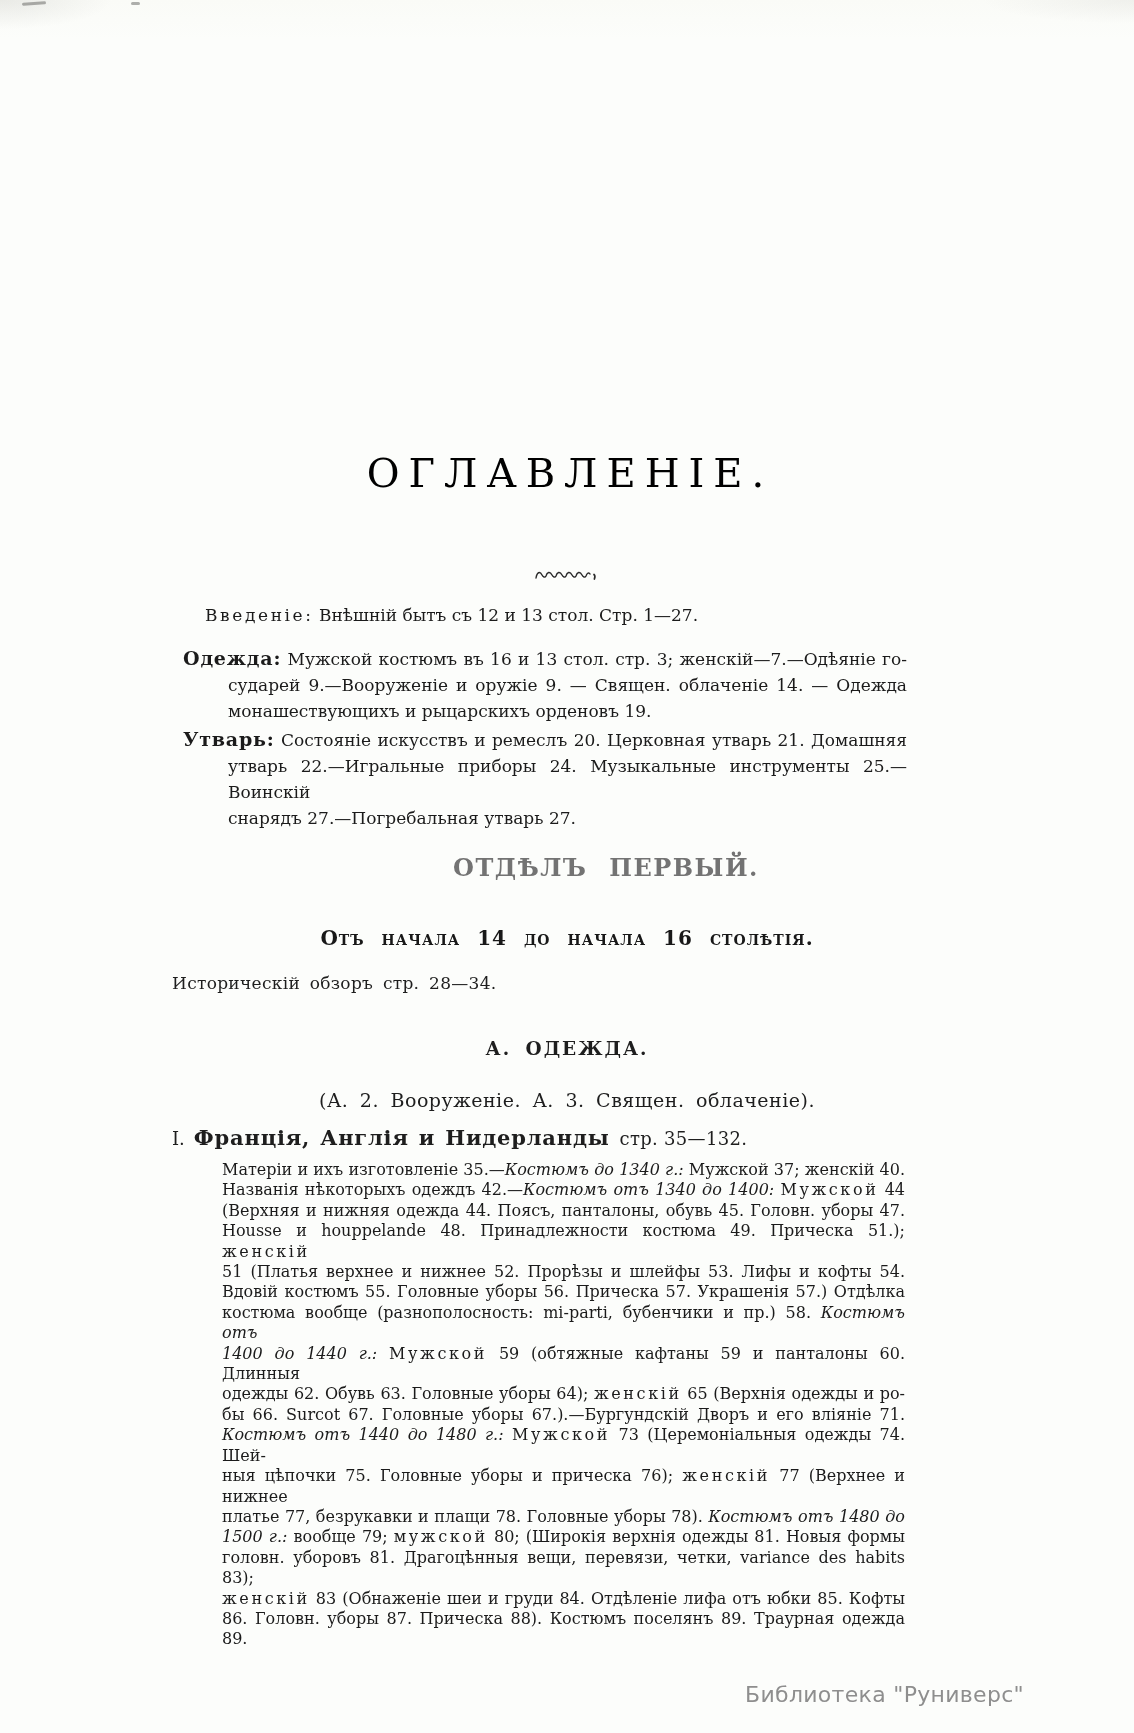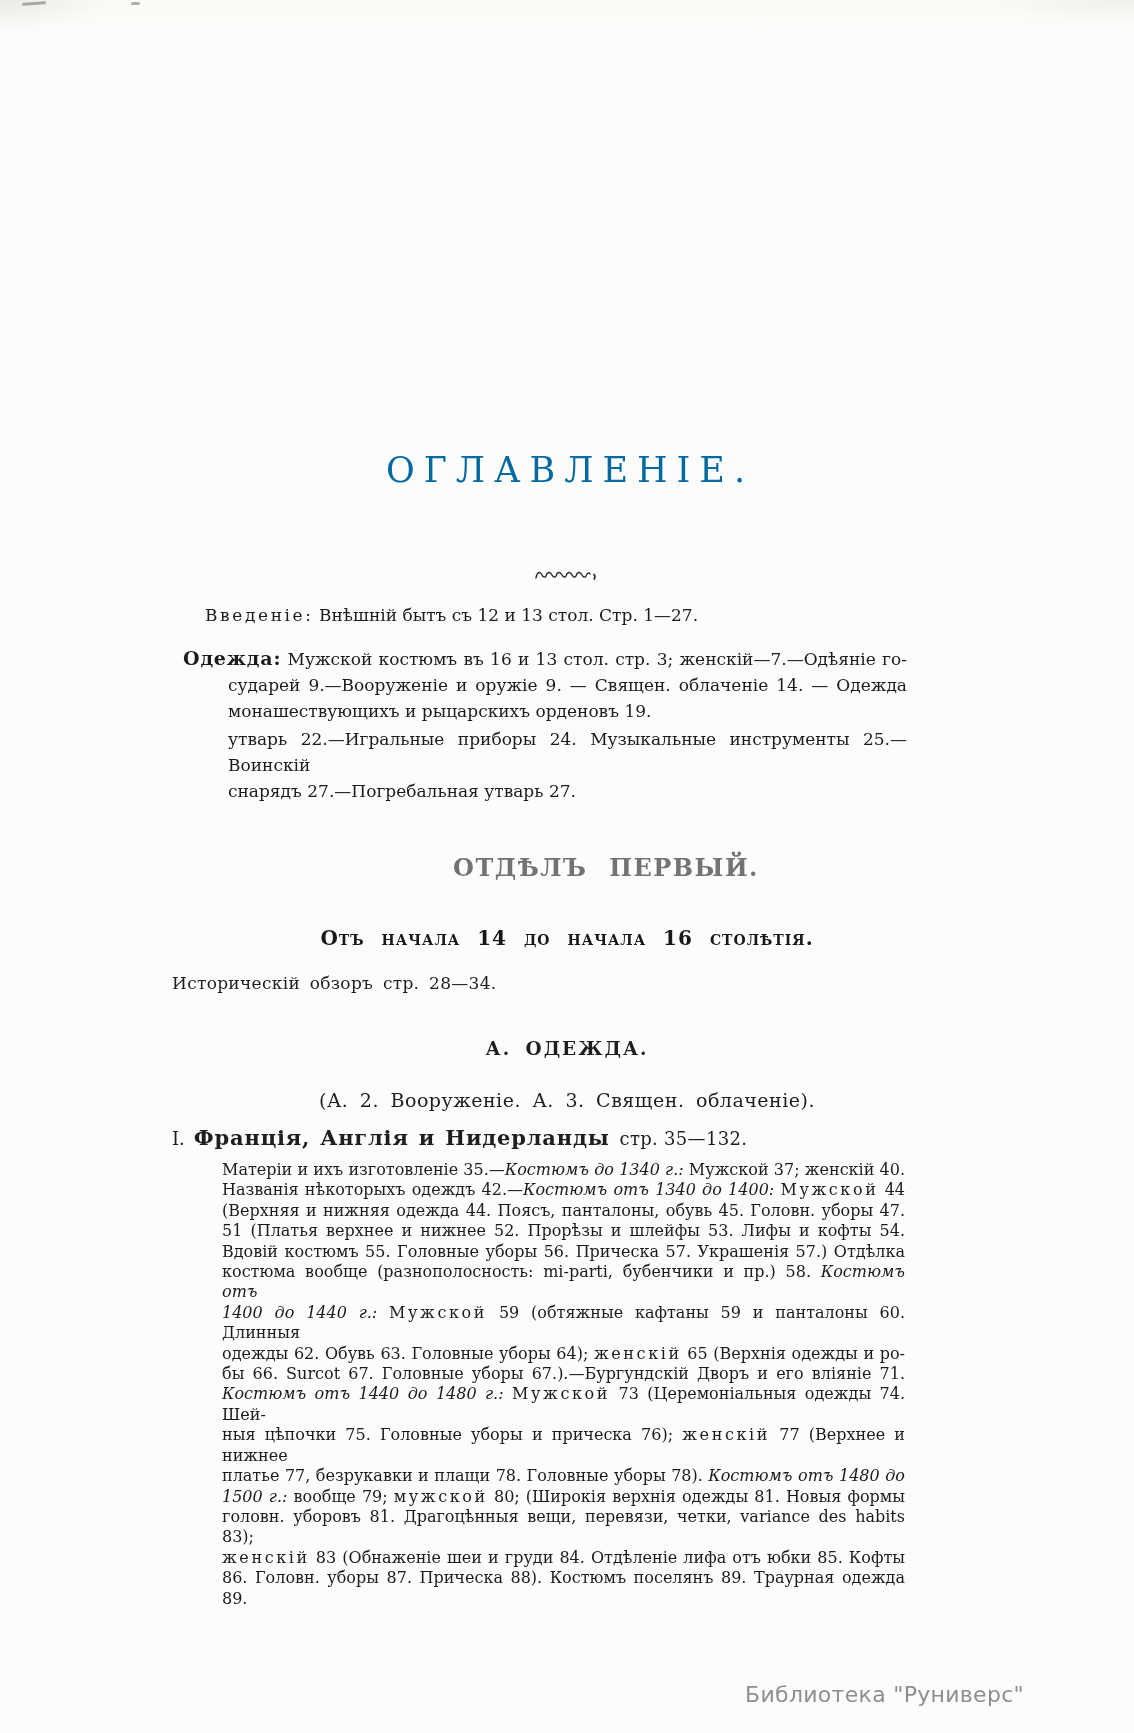--- a/index.html
+++ b/index.html
@@ -20,25 +20,25 @@
   }
   .speck { position:absolute; background:rgba(80,80,78,.45); border-radius:2px; }
   .speck.a { left:22px; top:2px; width:24px; height:3px; transform:rotate(-4deg); }
   .speck.b { left:131px; top:2px; width:9px; height:3px; }
 
   .abs { position:absolute; }
 
   .doc-title {
     top:450px; left:0; width:100%;
     text-align:center;
-    font-size:35px;
+    font-size:40px;
     letter-spacing:9px;
     padding-left:6px;
     box-sizing:border-box;
-    color:#0369a1;
+    color:#000000;
     white-space:nowrap;
   }
   .ornament-wrap { top:567px; left:0; width:100%; text-align:center; }
 
   .para {
     font-size:17px;
     line-height:26px;
     color:#1b1b1b;
   }
   .para-vvedenie { left:205px; top:602px; width:700px; }
@@ -127,20 +127,21 @@
     <div class="tline"><span class="s-sp">Введеніе:</span><span class="s-n"> Внѣшній бытъ съ 12 и 13 стол. Стр. 1—27.</span></div>
   </div>
 
 <div class="abs para para-hang">
     <div class="tline just hang"><span class="s-b">Одежда:</span><span class="s-n"> Мужской костюмъ въ 16 и 13 стол. стр. 3; женскій—7.—Одѣяніе го-</span></div>
     <div class="tline just"><span class="s-n">сударей 9.—Вооруженіе и оружіе 9. — Священ. облаченіе 14. — Одежда</span></div>
     <div class="tline"><span class="s-n">монашествующихъ и рыцарскихъ орденовъ 19.</span></div>
   </div>
 
 <div class="abs para para-hang para-utvar">
+    <div class="tline just hang"><span class="s-b">Утварь:</span><span class="s-n"> Состояніе искусствъ и ремеслъ 20. Церковная утварь 21. Домашняя</span></div>
     <div class="tline just"><span class="s-n">утварь 22.—Игральные приборы 24. Музыкальные инструменты 25.—Воинскій</span></div>
     <div class="tline"><span class="s-n">снарядъ 27.—Погребальная утварь 27.</span></div>
   </div>
 
 <div class="abs part-title">ОТДѢЛЪ ПЕРВЫЙ.</div>
 
 <div class="abs range-title">Отъ начала 14 до начала 16 столѣтія.</div>
 
 <div class="abs overview-line">Историческій обзоръ стр. 28—34.</div>
 
@@ -149,20 +150,21 @@
 <div class="abs sub-note">(А. 2. Вооруженіе. А. 3. Священ. облаченіе).</div>
 
 <div class="abs entry-head">
   <span class="entry-num">I.</span><span class="entry-title">Франція, Англія и Нидерланды</span><span class="entry-pages">стр. 35—132.</span>
 </div>
 
 <div class="abs entry-body">
     <div class="tline just"><span class="s-n">Матеріи и ихъ изготовленіе 35.—</span><span class="s-i">Костюмъ до 1340 г.:</span><span class="s-n"> Мужской 37; женскій 40.</span></div>
     <div class="tline just"><span class="s-n">Названія нѣкоторыхъ одеждъ 42.—</span><span class="s-i">Костюмъ отъ 1340 до 1400:</span><span class="s-n"> </span><span class="s-sp">Мужской</span><span class="s-n"> 44</span></div>
     <div class="tline just"><span class="s-n">(Верхняя и нижняя одежда 44. Поясъ, панталоны, обувь 45. Головн. уборы 47.</span></div>
+    <div class="tline just"><span class="s-n">Housse и houppelande 48. Принадлежности костюма 49. Прическа 51.); </span><span class="s-sp">женскій</span></div>
     <div class="tline just"><span class="s-n">51 (Платья верхнее и нижнее 52. Прорѣзы и шлейфы 53. Лифы и кофты 54.</span></div>
     <div class="tline just"><span class="s-n">Вдовій костюмъ 55. Головные уборы 56. Прическа 57. Украшенія 57.) Отдѣлка</span></div>
     <div class="tline just"><span class="s-n">костюма вообще (разнополосность: mi-parti, бубенчики и пр.) 58. </span><span class="s-i">Костюмъ отъ</span></div>
     <div class="tline just"><span class="s-i">1400 до 1440 г.:</span><span class="s-n"> </span><span class="s-sp">Мужской</span><span class="s-n"> 59 (обтяжные кафтаны 59 и панталоны 60. Длинныя</span></div>
     <div class="tline just"><span class="s-n">одежды 62. Обувь 63. Головные уборы 64); </span><span class="s-sp">женскій</span><span class="s-n"> 65 (Верхнія одежды и ро-</span></div>
     <div class="tline just"><span class="s-n">бы 66. Surcot 67. Головные уборы 67.).—Бургундскій Дворъ и его вліяніе 71.</span></div>
     <div class="tline just"><span class="s-i">Костюмъ отъ 1440 до 1480 г.:</span><span class="s-n"> </span><span class="s-sp">Мужской</span><span class="s-n"> 73 (Церемоніальныя одежды 74. Шей-</span></div>
     <div class="tline just"><span class="s-n">ныя цѣпочки 75. Головные уборы и прическа 76); </span><span class="s-sp">женскій</span><span class="s-n"> 77 (Верхнее и нижнее</span></div>
     <div class="tline just"><span class="s-n">платье 77, безрукавки и плащи 78. Головные уборы 78). </span><span class="s-i">Костюмъ отъ 1480 до</span></div>
     <div class="tline just"><span class="s-i">1500 г.:</span><span class="s-n"> вообще 79; </span><span class="s-sp">мужской</span><span class="s-n"> 80; (Широкія верхнія одежды 81. Новыя формы</span></div>

